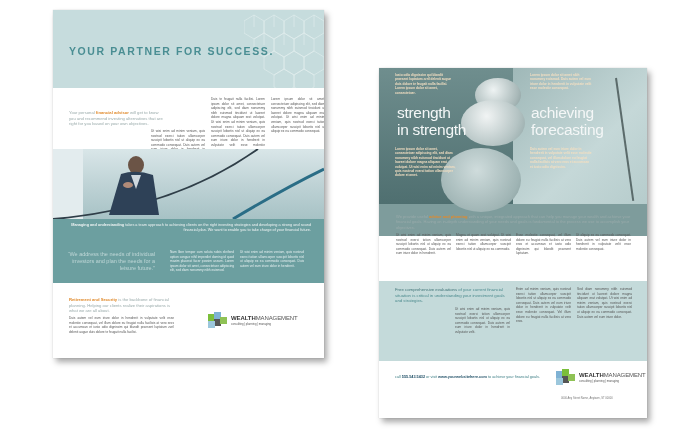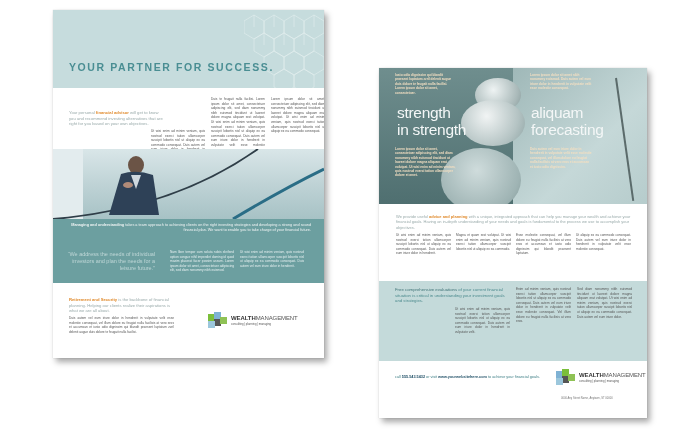--- a/index.html
+++ b/index.html
@@ -7,21 +7,21 @@
   .page { position:absolute; background:#fff; box-shadow: 3px 4px 6px rgba(0,0,0,0.35), 0 0 1px rgba(0,0,0,0.2); overflow:hidden; }
   .lorem { color:#8a8a8a; font-size:3.2px; line-height:4.6px; text-align:justify; }
   .lorem.dark { color:#555; }
   .lorem.light { color:#e6f0f0; }
   .col { position:absolute; }
 
   
   #left { left:53px; top:10px; width:271px; height:348px; }
   #left .head { position:absolute; left:0; top:0; width:271px; height:78px; background:#c6dcdd; }
   #left .hex { position:absolute; right:0; top:0; width:80px; height:78px; }
-  #left .title { position:absolute; left:16px; top:51px; color:#4a8e93; font-weight:bold; font-size:10.5px; letter-spacing:1.6px; }
+  #left .title { position:absolute; left:16px; top:35px; color:#4a8e93; font-weight:bold; font-size:10.5px; letter-spacing:1.6px; }
   #left .intro { position:absolute; left:16px; top:100px; width:95px; font-size:4.2px; line-height:5.6px; color:#9aa; }
   #left .intro b { color:#e08a2c; font-weight:bold; }
   #left .photo { position:absolute; left:0; top:139px; width:271px; height:70px;
       background: linear-gradient(180deg,#d9e6e8 0%, #bfd3d6 50%, #a7c2c5 100%); overflow:hidden; }
   #left .band { position:absolute; left:0; top:209px; width:271px; height:64px; background:#6c9fa0; }
   #left .band .lead { position:absolute; left:13px; top:4px; width:245px; color:#f0f4f4; font-size:3.8px; line-height:5px; text-align:right; }
   #left .band .lead b { font-weight:bold; }
   #left .band .quote { position:absolute; left:14px; top:32px; width:88px; text-align:right; color:#bfd7d7; font-size:5.5px; line-height:7px; }
   #left .retire { position:absolute; left:16px; top:287px; width:105px; font-size:4.2px; line-height:5.6px; color:#9aa; }
   #left .retire b { color:#e08a2c; }
@@ -29,21 +29,21 @@
   .logo .mark { width:20px; height:16px; position:relative; }
   .logo .cube { position:absolute; width:7px; height:7px; }
   .logo .txt { margin-left:3px; }
   .logo .word { font-size:6px; color:#333; letter-spacing:-0.1px; }
   .logo .word b { font-weight:bold; }
   .logo .word span { font-weight:normal; color:#555; }
   .logo .tag { font-size:2.8px; color:#555; margin-top:1px; }
 
   
   #right { left:379px; top:68px; width:268px; height:350px; }
-  #right .hero { position:absolute; left:0; top:0; width:268px; height:136px; background:#7e9c9c; overflow:hidden; }
+  #right .hero { position:absolute; left:0; top:0; width:268px; height:168px; background:#7e9c9c; overflow:hidden; }
   #right .hero .l { position:absolute; left:0; top:0; width:134px; height:136px; background: linear-gradient(180deg,#6f8e8e 0%, #4f6f70 100%); }
   #right .hero .r { position:absolute; left:134px; top:0; width:134px; height:136px; background: linear-gradient(135deg,#9fb8b8 0%, #c5d8d8 60%, #b6cccc 100%); }
   #right .hero .stone1 { position:absolute; left:96px; top:10px; width:46px; height:34px; border-radius:50%; background: radial-gradient(circle at 40% 35%, #eef3f3, #a8b8b8 70%, #7f9595); }
   #right .hero .stone2 { position:absolute; left:82px; top:32px; width:64px; height:46px; border-radius:50%; background: radial-gradient(circle at 40% 35%, #f1f4f4, #b4c3c3 65%, #8aa0a0); }
   #right .hero .stone3 { position:absolute; left:62px; top:80px; width:80px; height:64px; border-radius:50%; background: radial-gradient(circle at 45% 35%, #cfdcdc, #9fb4b4 70%, #7a9292); }
   #right .hero .needle { position:absolute; left:236px; top:10px; width:2px; height:124px; background:#5b6b6b; transform: rotate(-8deg); transform-origin: top; }
   #right .hero .big { position:absolute; color:#f4f7f7; font-size:15.5px; line-height:16px; letter-spacing:-0.3px; }
   #right .hero .small { position:absolute; width:62px; color:#f3dfc2; font-size:3.2px; line-height:4.4px; font-weight:bold; }
   #right .intro { position:absolute; left:17px; top:146px; width:235px; font-size:4px; line-height:5.4px; color:#9aa; }
   #right .intro b { color:#e08a2c; }
@@ -125,21 +125,21 @@
     <div class="r"></div>
     <div class="stone1"></div>
     <div class="stone2"></div>
     <div class="stone3"></div>
     <div class="needle"></div>
     <div class="small" style="left:16px; top:5px;">Iusto odio dignissim qui blandit praesent luptatum zzril delenit augue duis dolore te feugait nulla facilisi. Lorem ipsum dolor sit amet, consectetuer.</div>
     <div class="big" style="left:18px; top:37px;">strength</div>
     <div class="big" style="left:18px; top:54px;">in strength</div>
     <div class="small" style="left:16px; top:79px;">Lorem ipsum dolor sit amet, consectetuer adipiscing elit, sed diam nonummy nibh euismod tincidunt ut laoreet dolore magna aliquam erat volutpat. Ut wisi enim ad minim veniam, quis nostrud exerci tation ullamcorper dolore et amet.</div>
     <div class="small" style="left:151px; top:5px;">Lorem ipsum dolor sit amet nibh nonummy euismod. Duis autem vel eum iriure dolor in hendrerit in vulputate velit esse molestie consequat.</div>
-    <div class="big" style="left:152px; top:37px;">aliquam</div>
+    <div class="big" style="left:152px; top:37px;">achieving</div>
     <div class="big" style="left:152px; top:54px;text-align:right;">forecasting</div>
     <div class="small" style="left:151px; top:79px;">Duis autem vel eum iriure dolor in hendrerit in vulputate velit esse molestie consequat, vel illum dolore eu feugiat nulla facilisis at vero eros et accumsan et iusto odio dignissim.</div>
   </div>
 
   <div class="intro">
     <span>We provide useful </span><b>advice and planning</b><span> with a unique, integrated approach that can help you manage your wealth and achieve your financial goals. Having an in-depth understanding of your needs and goals is fundamental to the process we use to accomplish your objectives.</span>
   </div>
   <div class="col lorem dark" style="left:17px; top:165px; width:55px; height:30px; overflow:hidden;">Ut wisi enim ad minim veniam, quis nostrud exerci tation ullamcorper suscipit lobortis nisl ut aliquip ex ea commodo consequat. Duis autem vel eum iriure dolor in hendrerit.</div>
   <div class="col lorem dark" style="left:77px; top:165px; width:55px; height:30px; overflow:hidden;">Magna et quam erat volutpat. Ut wisi enim ad minim veniam, quis nostrud exerci tation ullamcorper suscipit lobortis nisl ut aliquip ex ea commodo.</div>
   <div class="col lorem dark" style="left:137px; top:165px; width:55px; height:30px; overflow:hidden;">Esse molestie consequat, vel illum dolore eu feugiat nulla facilisis at vero eros et accumsan et iusto odio dignissim qui blandit praesent luptatum.</div>

